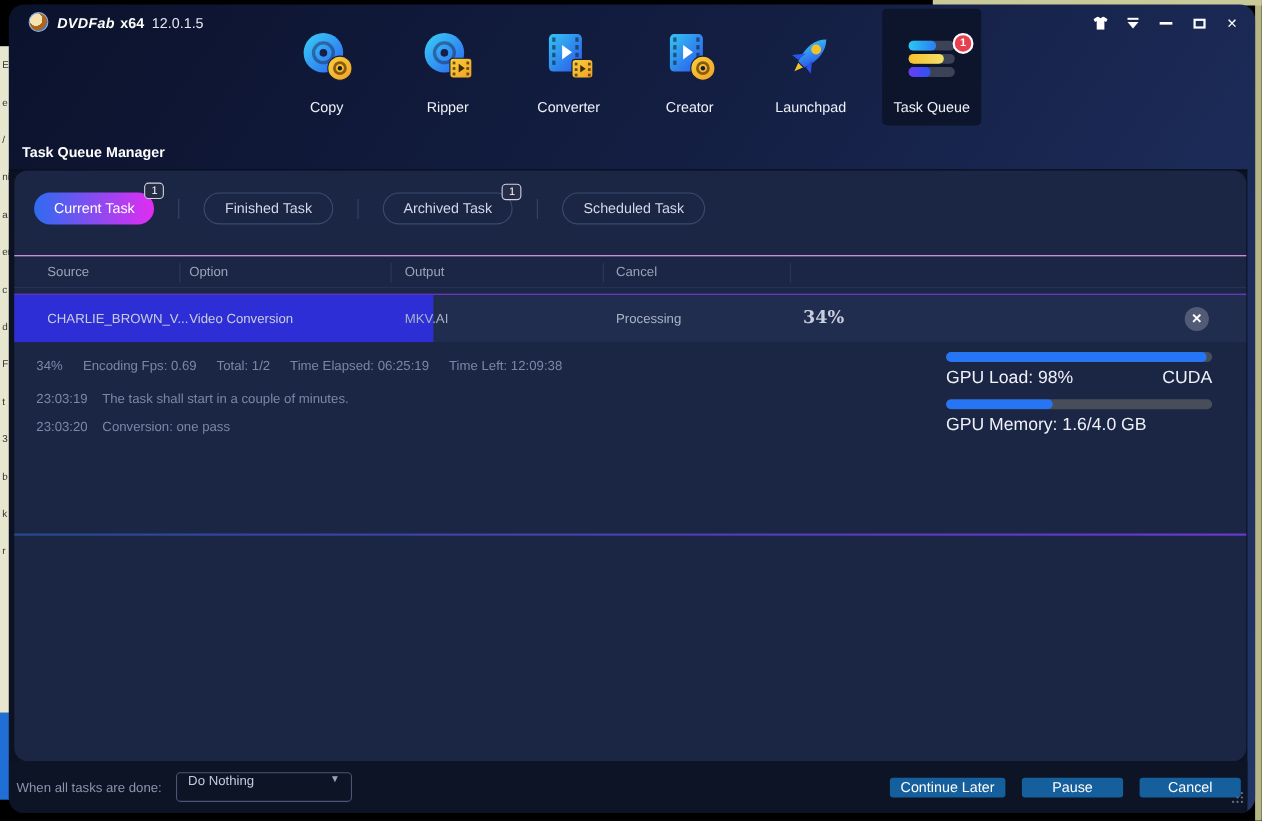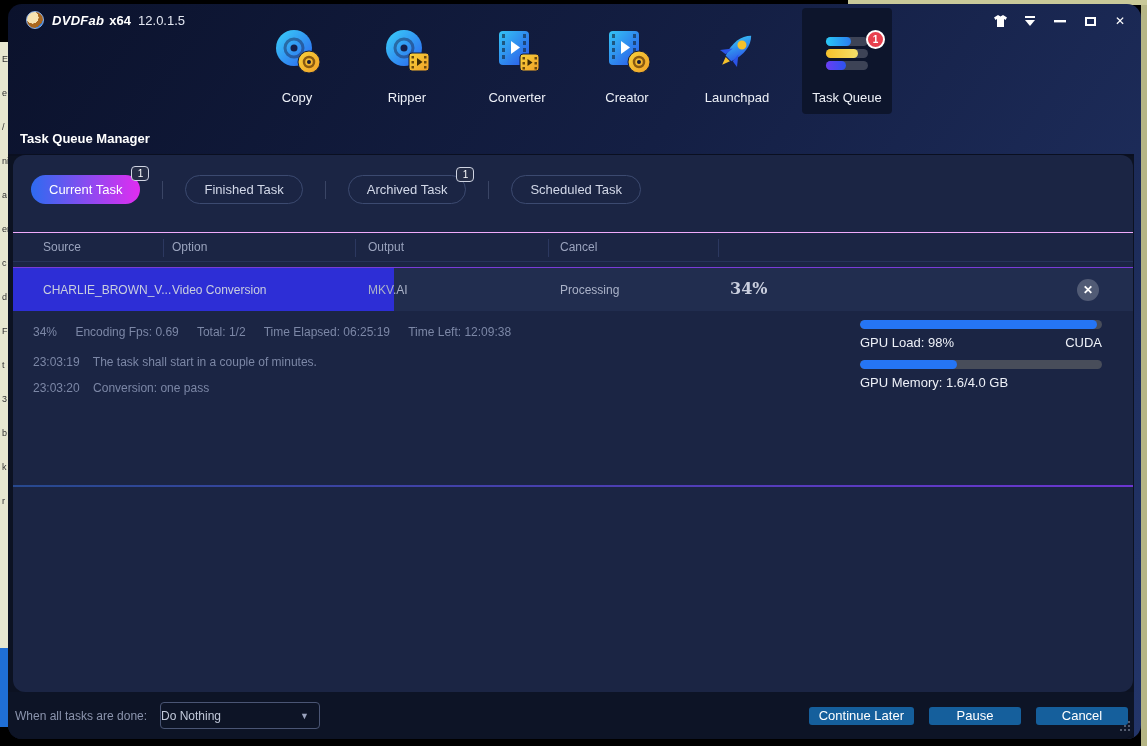--- a/index.html
+++ b/index.html
@@ -90,32 +90,32 @@
   .stats span { margin-right:15px; }
   .log1 { position:absolute; left:20px; top:200px; font-size:12px; color:#7c87a6; }
   .log2 { position:absolute; left:20px; top:226px; font-size:12px; color:#7c87a6; }
   .log-time { margin-right:10px; }
 
   
   .gpu { position:absolute; left:847px; top:165px; width:242px; }
   .gbar { width:242px; height:9px; border-radius:5px; background:#484d5a; overflow:hidden; }
   .gfill { height:100%; background:#2575f5; border-radius:5px; }
   .grow { display:flex; justify-content:space-between; margin:6px 0 10px 0; }
-  .gtext { font-size:13px; color:#eef1f8; }
+  .gtext { font-size:16px; color:#eef1f8; }
 
   .hdiv { position:absolute; left:0; top:330px; width:100%; height:2px;
           background:linear-gradient(90deg,#27498f,#6b36d0); }
 
   
   .bottombar { position:absolute; left:0; top:688px; width:1126px; height:47px; background:#0d1426;
                border-radius:0 0 12px 12px; display:flex; align-items:center; }
   .done-label { margin-left:7px; font-size:12px; color:#8b94ad; }
   .dropdown { position:absolute; left:152px; top:10px; width:160px; height:27px;
-              border:1px solid #4a5574; border-radius:4px; display:flex; align-items:center;
-              color:#c2c9da; font-size:12px; cursor:default; }
+              border:1px solid #4a5574; border-radius:4px; display:flex; align-items:flex-start;
+              padding-left:10px; color:#c2c9da; font-size:12px; cursor:default; }
   .dd-arrow { position:absolute; right:10px; font-size:9px; color:#9aa3bd; }
   .btns { margin-left:auto; display:flex; gap:15px; padding-right:6px; }
   .btn { min-width:92px; height:18px; background:#155f9c; border:none; border-radius:3px;
          color:#fff; font-size:13px; font-family:"Liberation Sans",sans-serif; cursor:default;
          display:flex; align-items:center; justify-content:center; padding:0 10px; }
   .grip { position:absolute; right:3px; bottom:3px; }
 </style>
 </head>
 <body>
 

